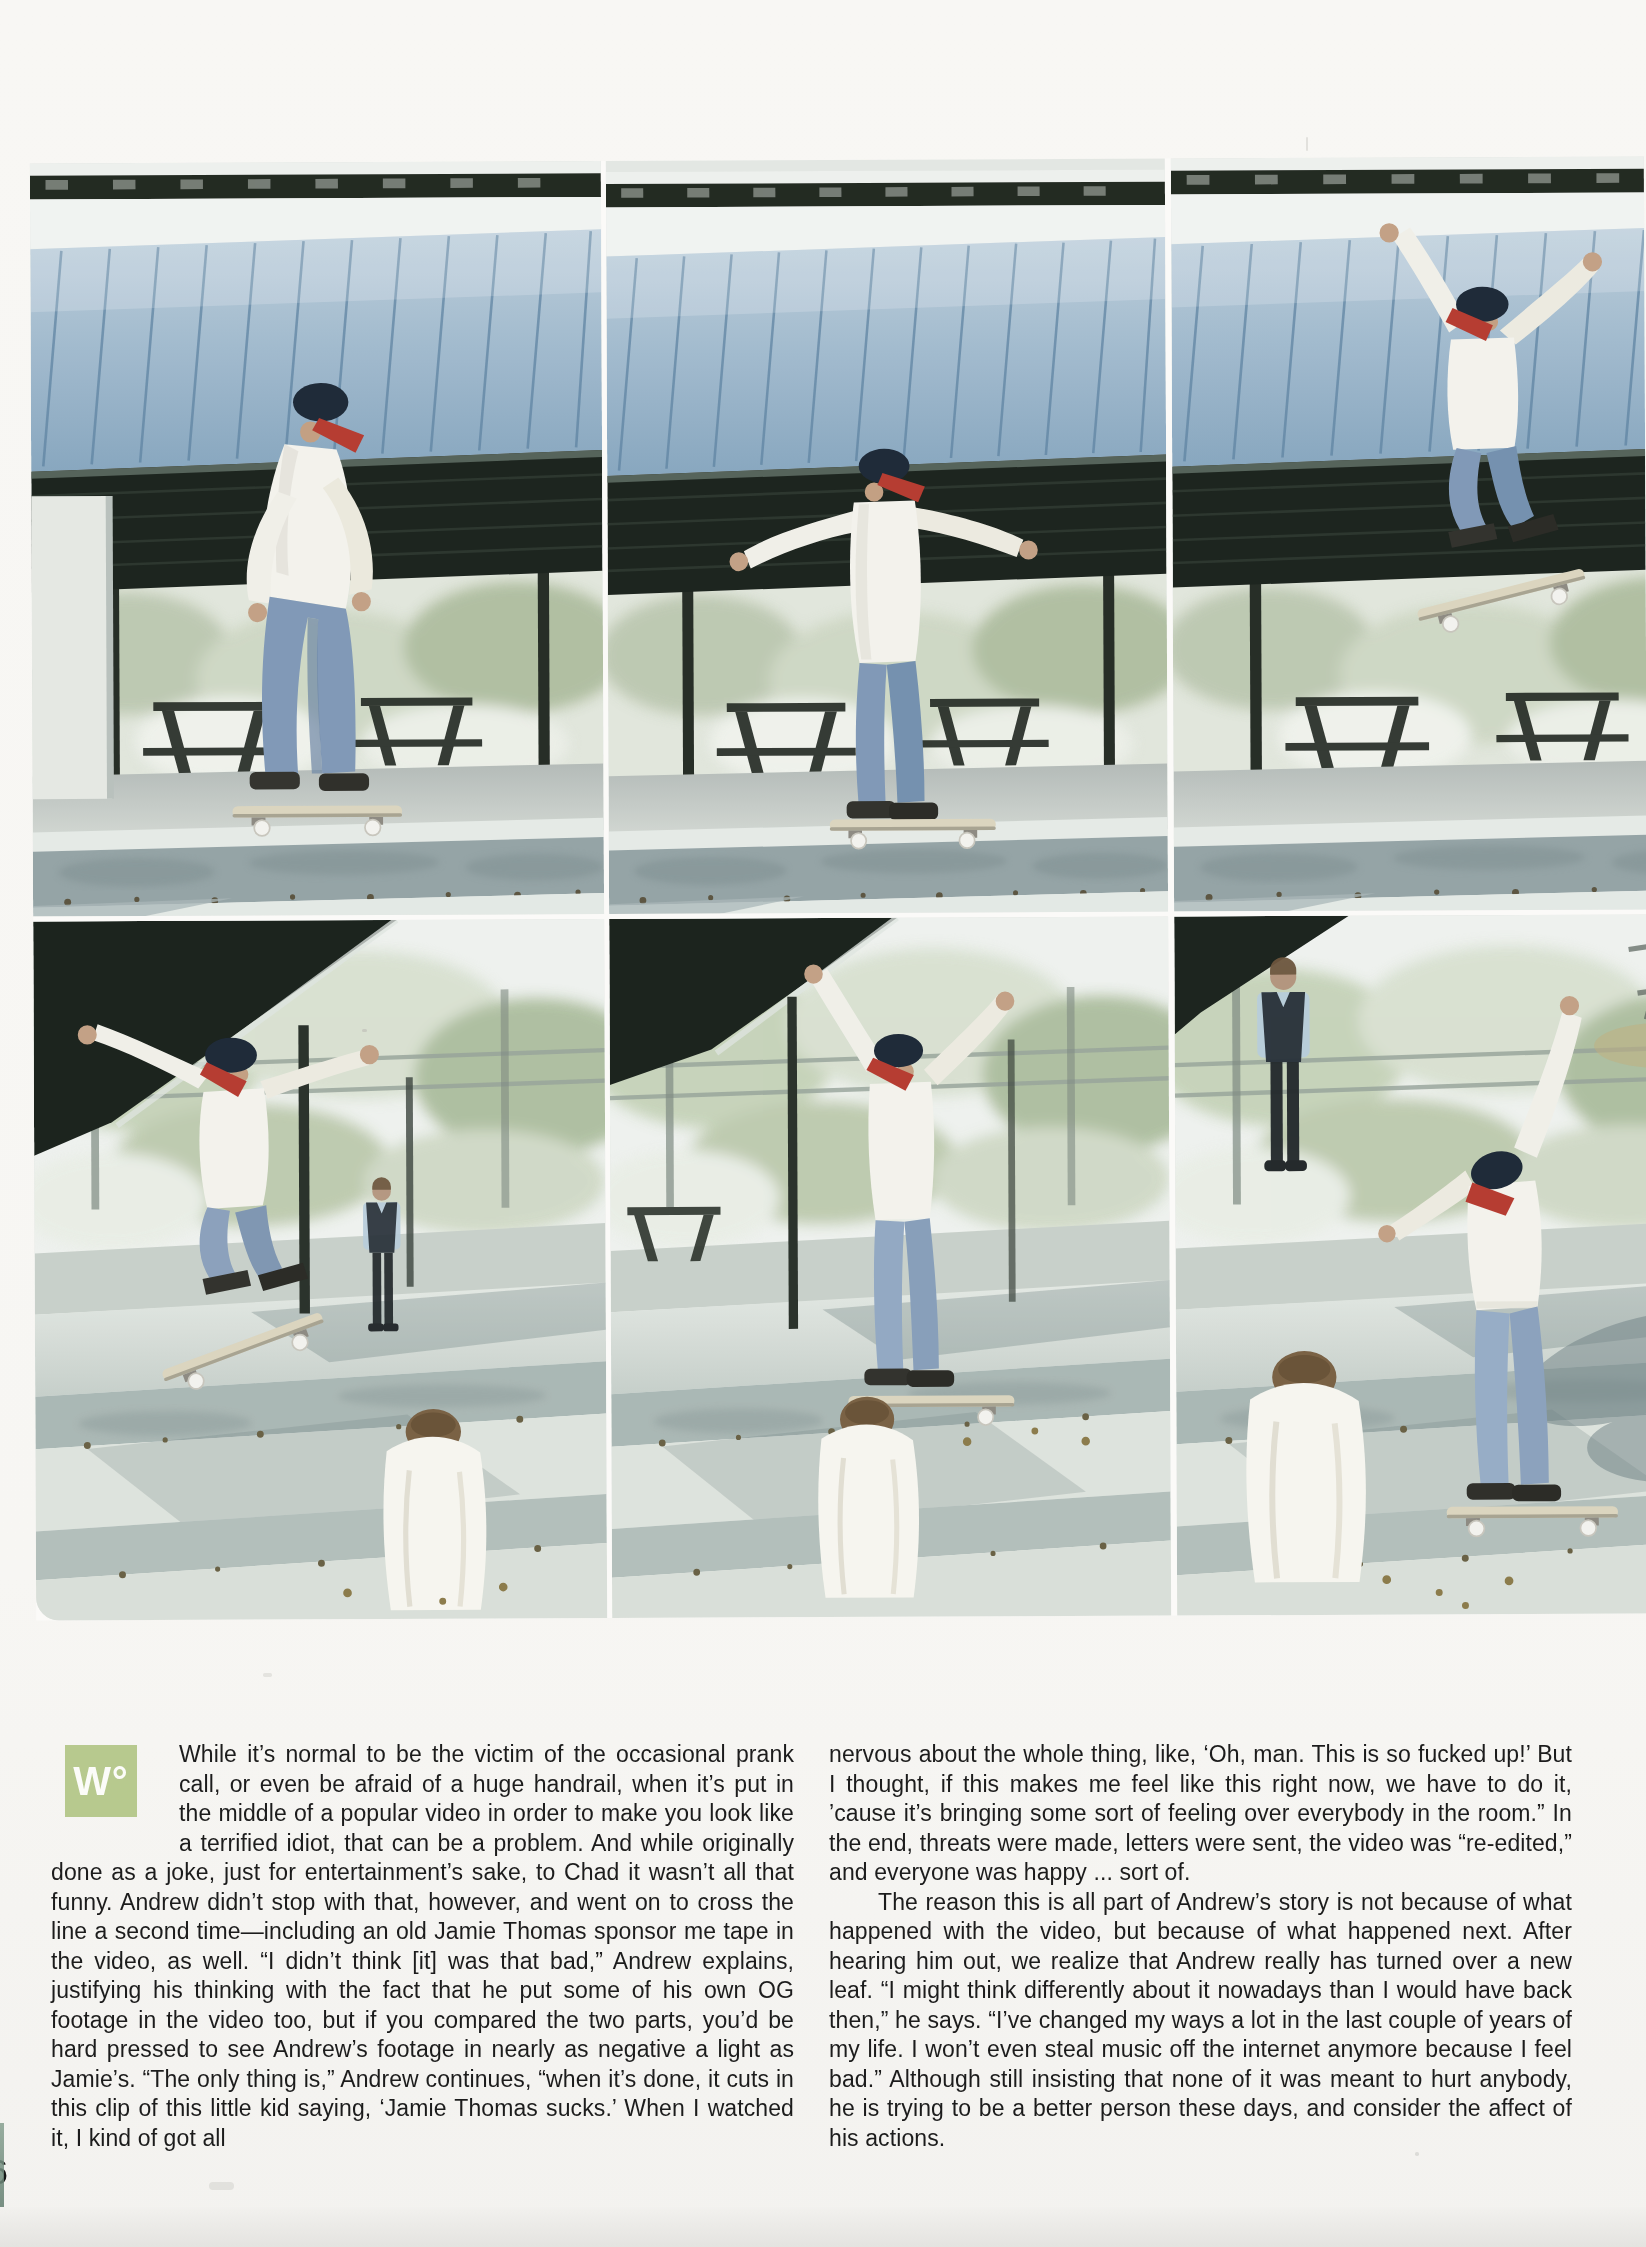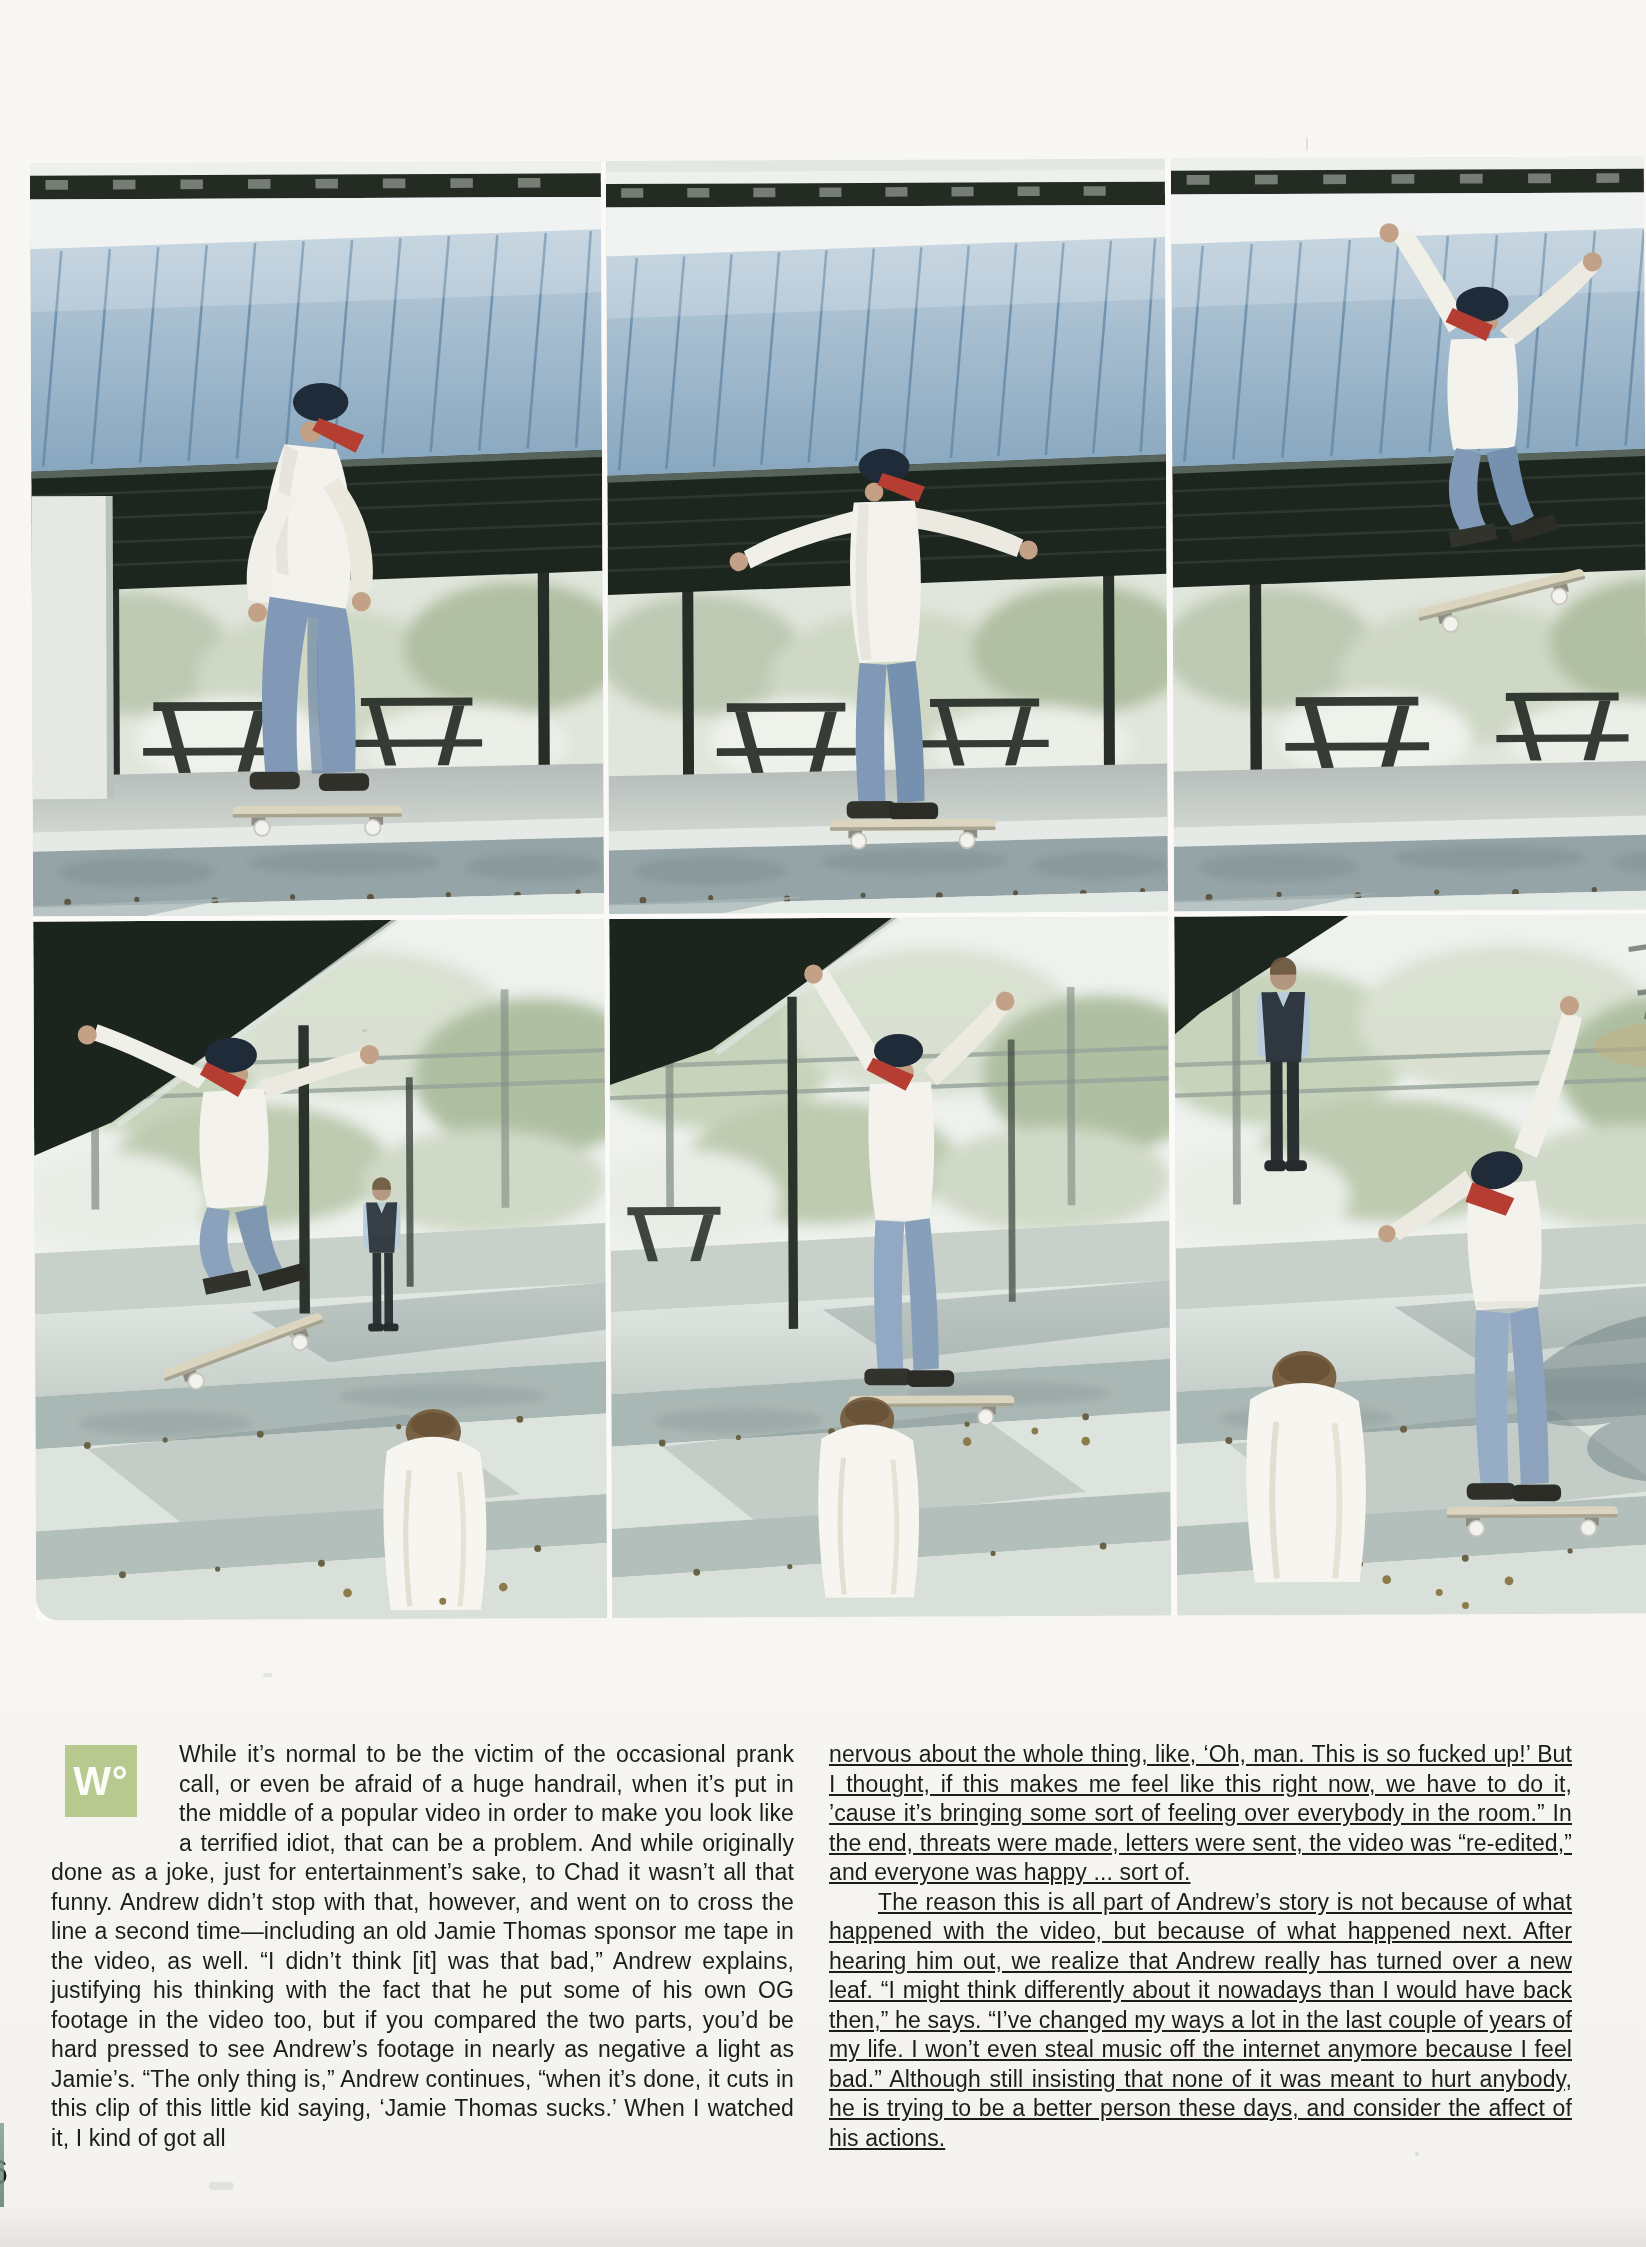--- a/index.html
+++ b/index.html
@@ -11,21 +11,21 @@
            gap:5.3px;background:#fbfaf8;transform:rotate(-0.25deg);transform-origin:50% 50%;}
   .cell{overflow:hidden;background:#e3e7e3;position:relative;}
   .cell svg{display:block;width:100%;height:100%;filter:saturate(.92) contrast(.99);}
   .cell.r2c1{border-bottom-left-radius:23px;}
   .cell.pad{padding-top:10.5px;box-sizing:border-box;}
   
   .col{position:absolute;top:1740px;width:743px;font-size:23px;line-height:29.5px;
        text-align:justify;letter-spacing:0.1px;color:#1c1c1c;}
   .col p{margin:0;}
   .col-left{left:51px;}
-  .col-right{left:829px;text-decoration:underline;}
+  .col-right{left:829px;}
   .p-indent{text-indent:49px;}
   .dropwrap{float:left;width:128px;height:102px;}
   .dropbox{width:72px;height:72px;margin:5.3px 0 0 14px;background:#b7c98e;color:#fcfcf9;
            font-size:40px;font-weight:bold;display:flex;align-items:center;justify-content:center;
            font-family:"Liberation Sans",sans-serif;letter-spacing:0.9px;}
   .pagenum{position:absolute;left:-11.4px;top:2152px;font-size:35px;color:#161616;}
   
   .edge-strip{position:absolute;left:0;top:2123px;width:4.4px;height:125px;
               background:linear-gradient(180deg,#87a191,#4f6b5e);opacity:.85;}
   .bottom-band{position:absolute;left:0;top:2207px;width:100%;height:40px;

